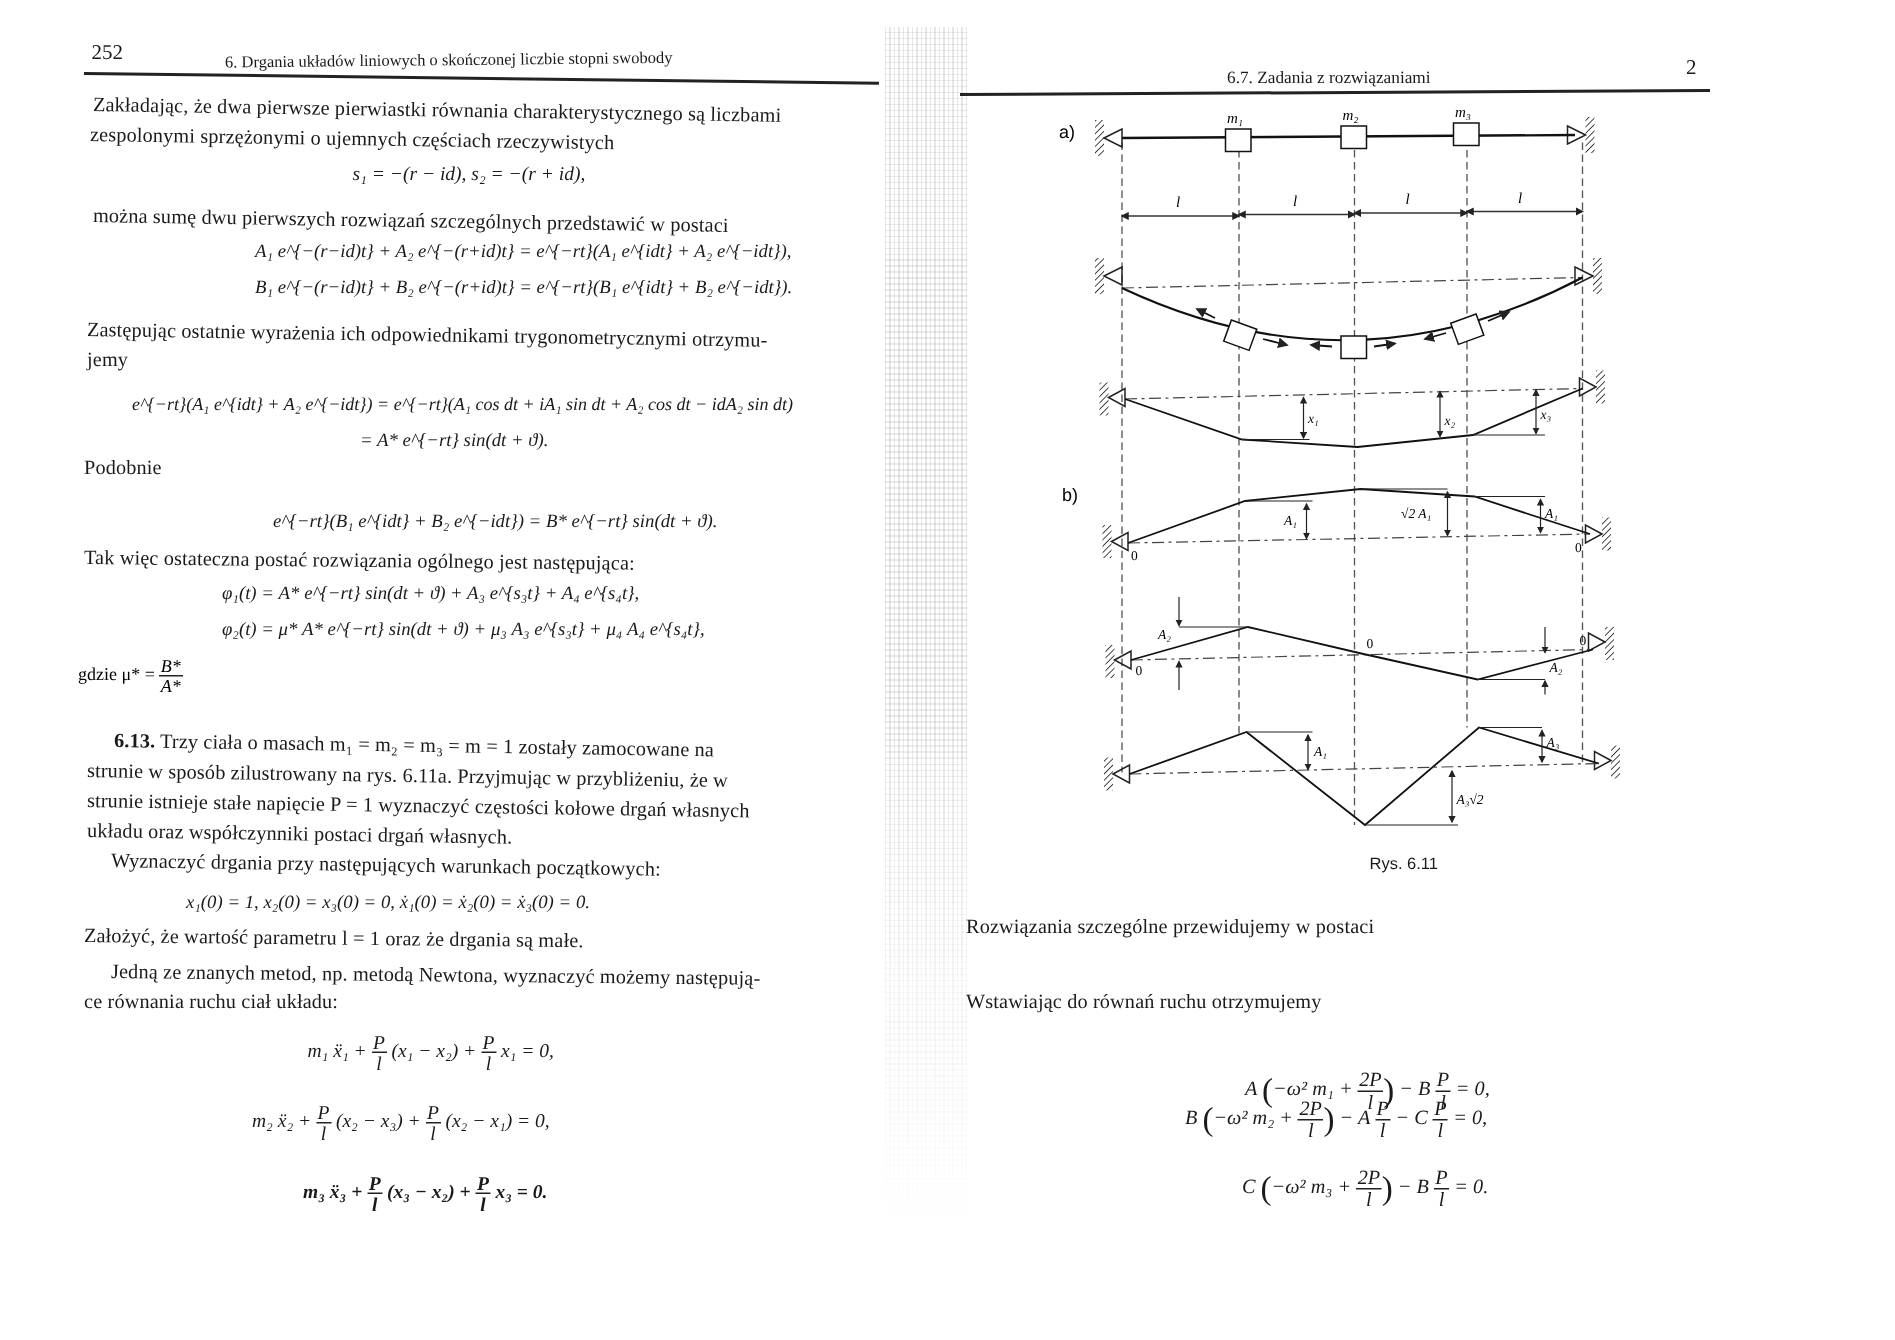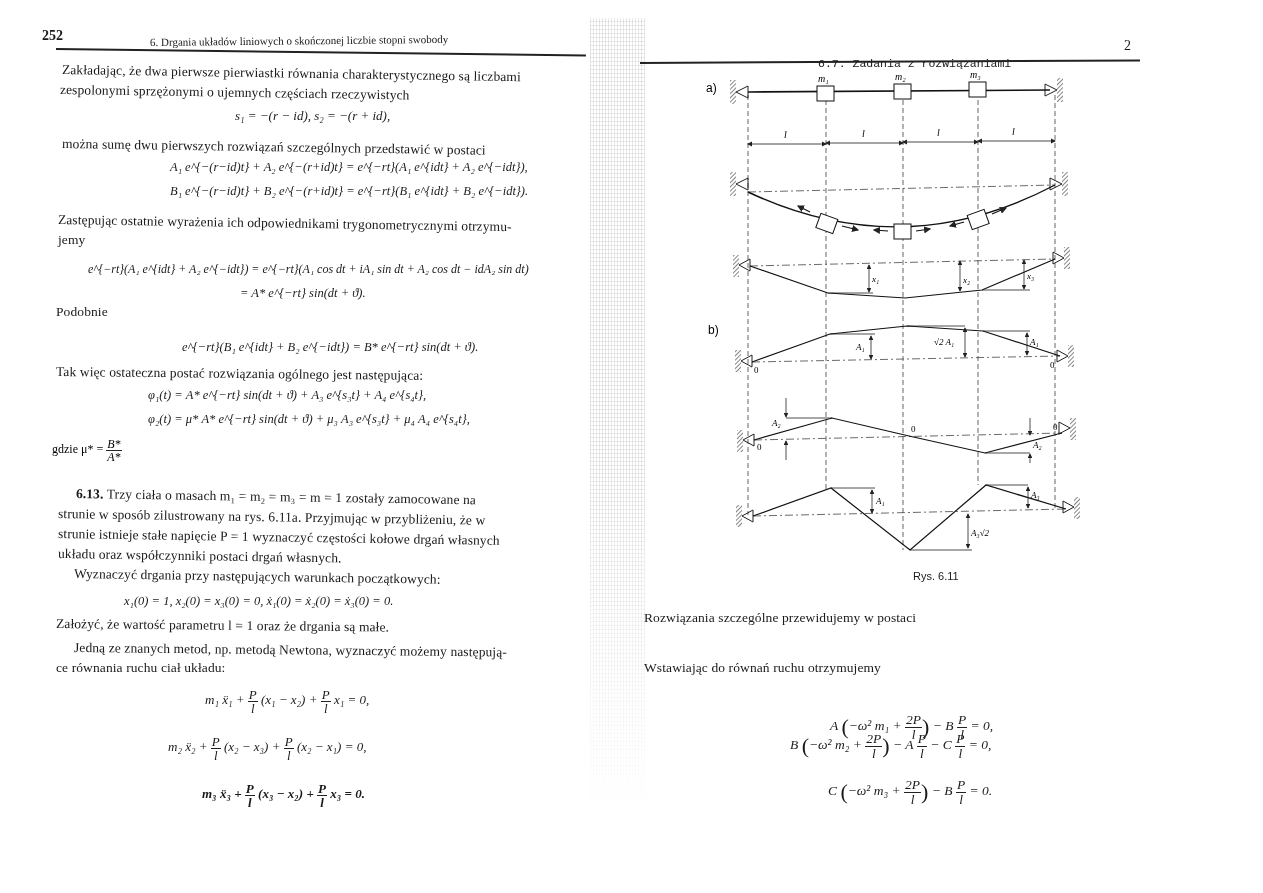--- a/index.html
+++ b/index.html
@@ -27,21 +27,21 @@
   .frac { display: inline-block; vertical-align: middle; text-align: center; line-height: 1; }
   .frac .num { display: block; border-bottom: 1px solid #222; padding: 0 1px; }
   .frac .den { display: block; }
   .caption { font-family: "Liberation Sans", "DejaVu Sans", sans-serif; font-size: 11px; padding-left: 40px; }
   .fig-label { font-family: "Liberation Sans", "DejaVu Sans", sans-serif; font-size: 12px; }
 </style>
 </head>
 <body>
 
 <div class="page left">
-  <div class="abs pnum" style="left:42px;top:28px;font-weight:bold;">252</div>
+  <div class="abs pnum" style="left:61px;top:28px;">252</div>
   <div class="abs hdr" style="left:150px;top:36px;">6. Drgania układów liniowych o skończonej liczbie stopni swobody</div>
   <div class="rule" style="left:56px;top:48px;width:530px;transform:rotate(0.7deg);transform-origin:left;"></div>
 
   <div class="abs body-text" style="left:62px;top:62px;transform:rotate(0.9deg);transform-origin:left;">Zakładając, że dwa pierwsze pierwiastki równania charakterystycznego są liczbami</div>
   <div class="abs body-text" style="left:60px;top:82px;transform:rotate(0.9deg);transform-origin:left;">zespolonymi sprzężonymi o ujemnych częściach rzeczywistych</div>
   <div class="abs math" style="left:235px;top:108px;">s₁ = −(r − id),     s₂ = −(r + id),</div>
   <div class="abs body-text" style="left:62px;top:136px;transform:rotate(0.9deg);transform-origin:left;">można sumę dwu pierwszych rozwiązań szczególnych przedstawić w postaci</div>
   <div class="abs math" style="left:170px;top:160px;font-size:12.5px;text-align:center;">A₁ e^{−(r−id)t} + A₂ e^{−(r+id)t} = e^{−rt}(A₁ e^{idt} + A₂ e^{−idt}),</div>
   <div class="abs math" style="left:170px;top:184px;font-size:12.5px;">B₁ e^{−(r−id)t} + B₂ e^{−(r+id)t} = e^{−rt}(B₁ e^{idt} + B₂ e^{−idt}).</div>
   <div class="abs body-text" style="left:58px;top:212px;transform:rotate(0.9deg);transform-origin:left;">Zastępując ostatnie wyrażenia ich odpowiednikami trygonometrycznymi otrzymu-</div>
@@ -93,21 +93,21 @@
     <span class="frac"><span class="num">P</span><span class="den">l</span></span>
     <span>(x₃ − x₂) +</span>
     <span class="frac"><span class="num">P</span><span class="den">l</span></span>
     <span>x₃ = 0.</span>
   </div>
 </div>
 
 <div class="gutter"></div>
 
 <div class="page right">
-  <div class="abs hdr" style="left:188px;top:57px;font-size:11.5px;transform:none;font-family:Liberation Mono, monospace;">6.7. Zadania z rozwiązaniami</div>
+  <div class="abs hdr" style="left:188px;top:46px;font-size:11.5px;transform:none;">6.7. Zadania z rozwiązaniami</div>
   <div class="abs pnum" style="left:494px;top:38px;">2</div>
   <div class="rule" style="left:10px;top:62px;width:500px;transform:rotate(-0.3deg);transform-origin:left;"></div>
 
   <svg class="abs" style="left:0;top:60px;" width="633" height="520" viewBox="630 60 633 520">
     <defs>
       <pattern id="hatch" width="3" height="3" patternUnits="userSpaceOnUse" patternTransform="rotate(45)">
         <line x1="0" y1="0" x2="0" y2="3" stroke="#333" stroke-width="1.2"></line>
       </pattern>
       <marker id="arr" markerWidth="6" markerHeight="6" refX="5" refY="3" orient="auto">
         <path d="M0,0 L6,3 L0,6 z" fill="#222"></path>

